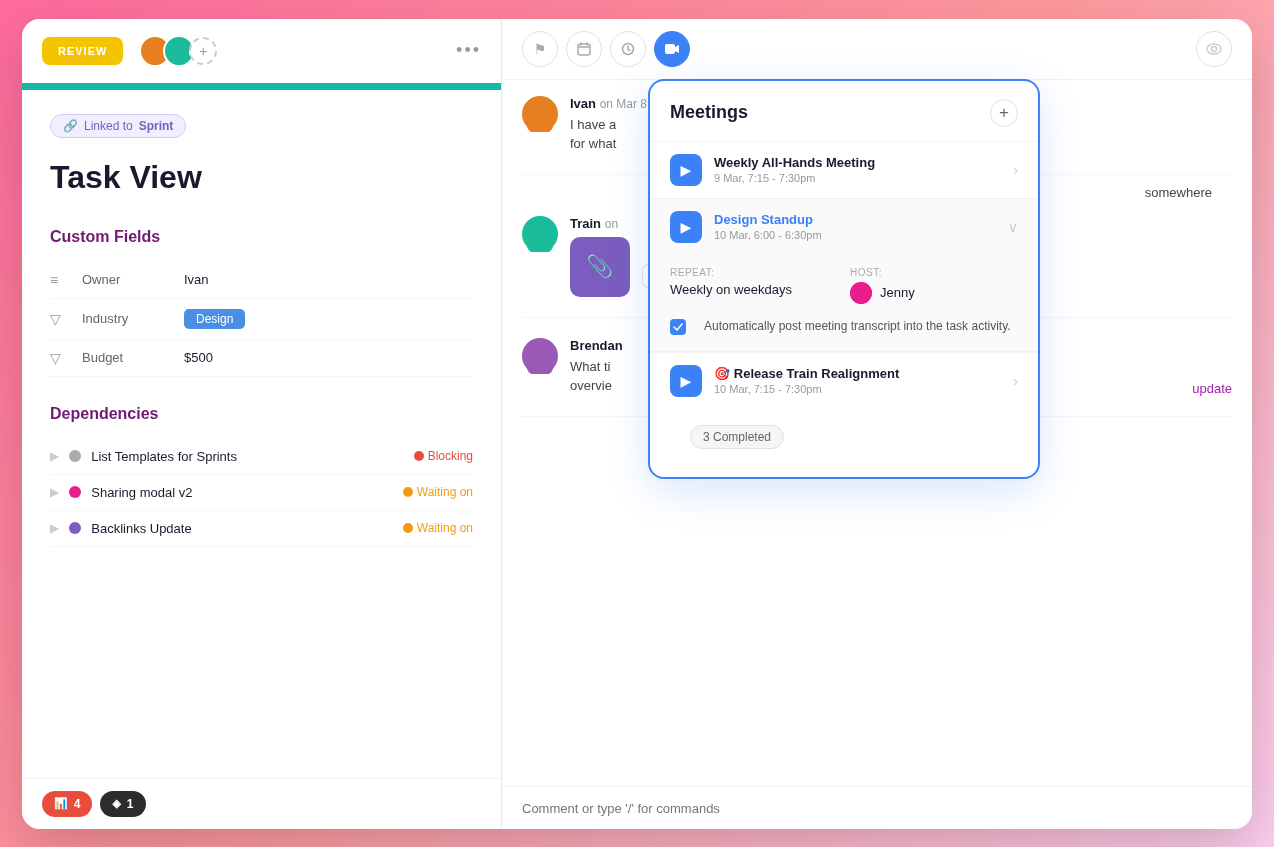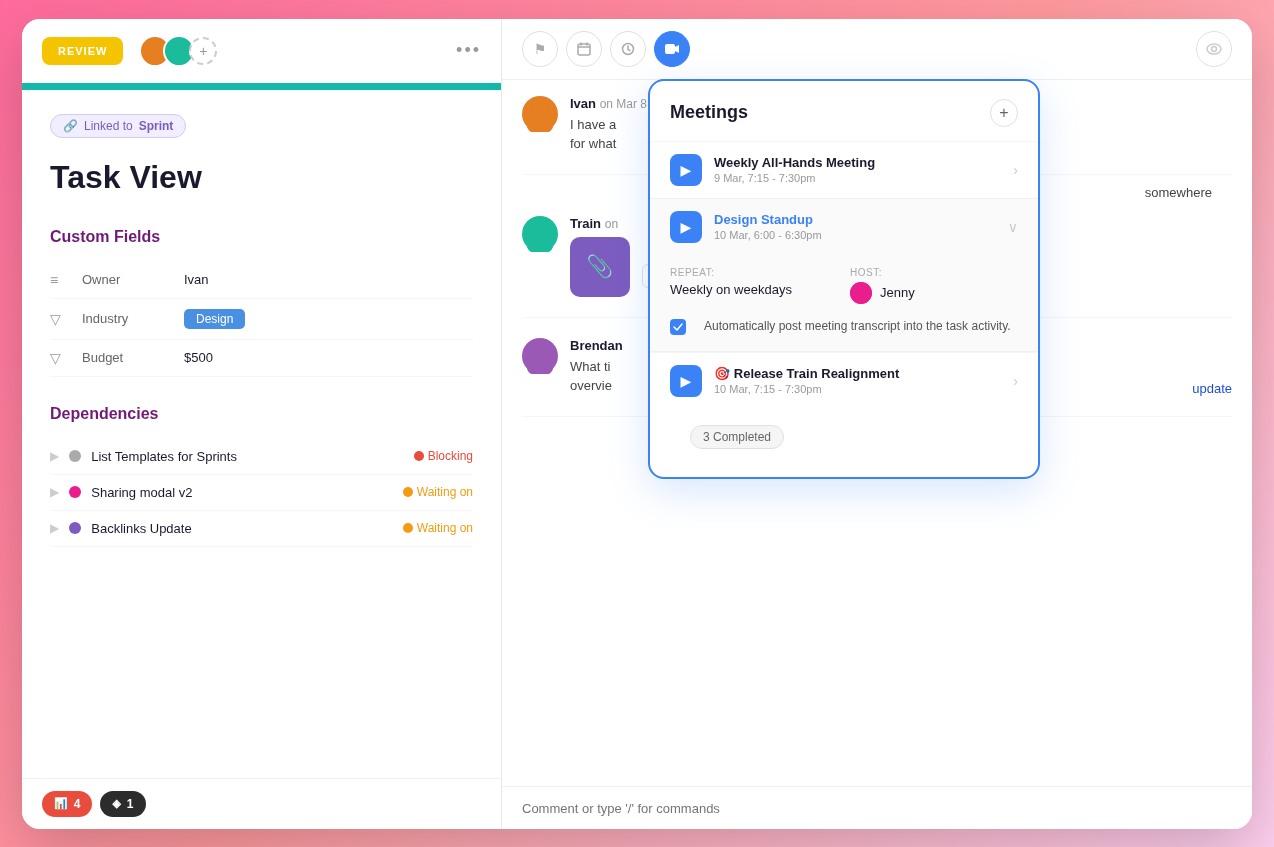--- a/index.html
+++ b/index.html
@@ -684,21 +684,21 @@
               <circle cx="18" cy="14" r="8" fill="#9b59b6"></circle>
               <ellipse cx="18" cy="30" rx="13" ry="8" fill="#9b59b6"></ellipse>
             </svg>
         </div>
         <div class="comment-body">
           <div class="comment-header">
             <strong>Brendan</strong>
           </div>
           <div class="comment-text">What ti<br>overvie</div>
         </div>
-        <div style="font-size:13px;color:#1d4ed8;align-self:flex-end;">update</div>
+        <div style="font-size:13px;color:#a21caf;align-self:flex-end;">update</div>
       </div>
     </div>
 
     <div class="comment-input-bar">
       <input class="comment-input" type="text" placeholder="Comment or type '/' for commands" style="">
     </div>
 
     <div class="meetings-popup">
       <div class="meetings-header">
         <span class="meetings-title">Meetings</span>

